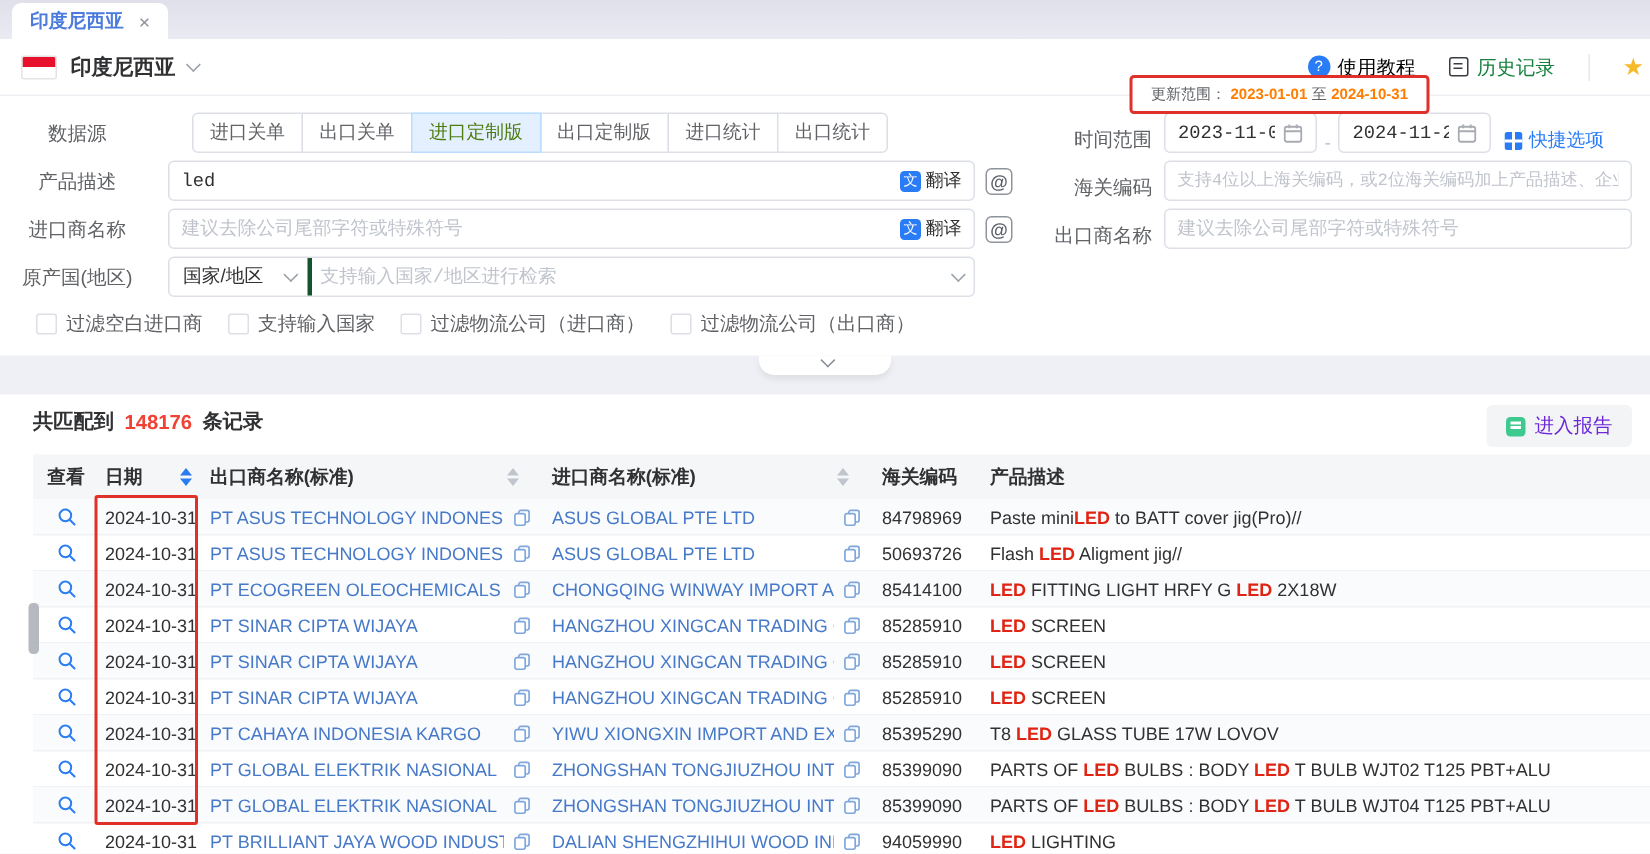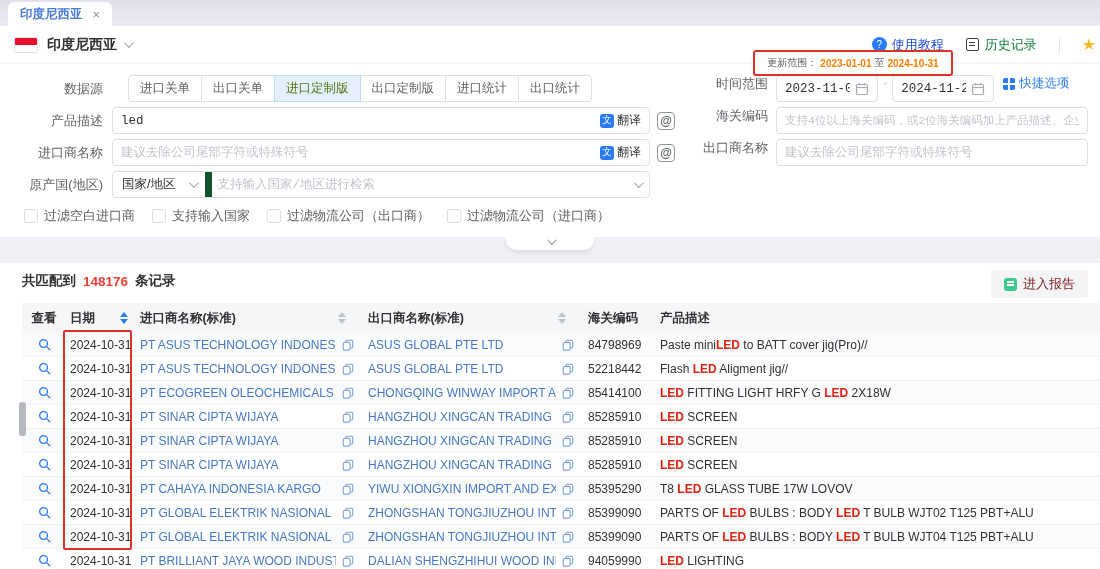--- a/index.html
+++ b/index.html
@@ -11,77 +11,77 @@
   .tab{background:#fff;height:24px;display:flex;align-items:center;gap:10px;padding:0 12px;border-radius:6px 6px 0 0;color:#4a7bdd;font-size:12.5px;font-weight:bold;cursor:pointer}
   .tab .close{color:#8a8f99;font-weight:normal;font-size:13px;cursor:pointer}
   .tab .close::before{content:"×"}
 
   
   .topbar{height:38px;background:#fff;display:flex;align-items:center;padding:0 14px;border-bottom:1px solid #eef0f3}
   .flag{width:24px;height:16px;border-radius:2px;border:1px solid #e4e4e4;background:linear-gradient(to bottom,#e8112d 0 50%,#ffffff 50% 100%);flex:none}
   .country{font-size:14px;font-weight:bold;margin:0 7px 0 9px}
   .chev{display:inline-block;width:7px;height:7px;border-right:1.5px solid #9aa0a8;border-bottom:1.5px solid #9aa0a8;transform:rotate(45deg) translateY(-2px)}
   .topbar-right{margin-left:auto;display:flex;align-items:center;gap:22px}
-  .tut{display:flex;align-items:center;gap:5px;color:#1d4ed8;cursor:pointer;font-size:13px}
+  .tut{display:flex;align-items:center;gap:5px;color:#000000;cursor:pointer;font-size:13px}
   .q-icon{width:15px;height:15px;border-radius:50%;background:#2a7cf6;color:#fff;font-size:10px;display:flex;align-items:center;justify-content:center}
   .q-icon::before{content:"?"}
   .hist{display:flex;align-items:center;gap:6px;color:#15803d;cursor:pointer;font-size:13px}
   .hist-icon{width:13px;height:13px;border:1.5px solid #3a3d42;border-radius:2px;position:relative}
   .hist-icon::before{content:"";position:absolute;left:2px;top:2.5px;width:6px;height:1.5px;background:#3a3d42;box-shadow:0 3px 0 #3a3d42}
   .vline{width:1px;height:18px;background:#e7e8ed}
   .star{color:#f7ba2a;font-size:16px;margin-right:-10px;cursor:pointer}
   .star::before{content:"★"}
 
   
   .update-annotation{position:absolute;left:753px;top:50px;width:200px;height:26px;border:2px solid #e0302a;border-radius:3px;background:#fff;display:flex;align-items:center;justify-content:center;gap:3px;font-size:10px;white-space:nowrap;z-index:6}
   .update-annotation .lab{color:#606266}
   .update-annotation .dt{color:#ff7d00;font-weight:bold}
   .update-annotation .to{color:#606266}
 
   
   .filter-panel{background:#fff;padding:11px 0 12px 0;position:relative}
   .frow{display:flex;align-items:center;height:27px;margin-bottom:5px;position:relative;padding-left:0}
-  .flabel{width:112px;text-align:right;padding-right:9px;color:#606266;font-size:13px;flex:none}
+  .flabel{width:112px;text-align:center;padding-right:9px;color:#606266;font-size:13px;flex:none}
   .seg{display:flex}
   .seg-btn{height:27px;display:flex;align-items:center;padding:0 11px;border:1px solid #dcdfe6;margin-left:-1px;font-size:12.5px;color:#606266;background:#fff;cursor:pointer}
   .seg-btn:first-child{border-radius:4px 0 0 4px;margin-left:16px}
   .seg-btn:last-child{border-radius:0 4px 4px 0}
   .seg-btn.active{background:#e4f0ff;color:#4d7c0f;border-color:#b9dcff;z-index:1}
   .inputbox{height:27px;border:1px solid #dcdfe6;border-radius:4px;background:#fff;display:flex;align-items:center;padding:0 8px;gap:5px}
   .inputbox input{border:none;outline:none;flex:1;min-width:0;font-size:12.5px;color:#303133;font-family:Liberation Mono, monospace;background:transparent}
   .inputbox input::placeholder{color:#c0c4cc}
   .w-main{width:538px}
   .trans{display:flex;align-items:center;gap:3px;flex:none;cursor:pointer}
   .trans-icon{width:14px;height:14px;border-radius:3px;background:#2a7cf6;color:#fff;font-size:9.5px;display:flex;align-items:center;justify-content:center}
   .trans-icon::before{content:"文"}
   .trans-label{font-size:12px;color:#303133}
   .at-icon{width:18px;height:18px;border-radius:4px;border:1.5px solid #8f949c;color:#5f646c;display:flex;align-items:center;justify-content:center;font-size:12px;font-weight:bold;margin-left:7px;cursor:pointer}
   .at-icon::before{content:"@"}
-  .rgroup{position:absolute;left:664px;top:0;height:27px;display:flex;align-items:flex-start}
+  .rgroup{position:absolute;left:664px;top:0;height:27px;display:flex;align-items:flex-end}
   .rlabel{width:112px;text-align:right;padding-right:8px;color:#606266;font-size:13px;flex:none}
   .datebox{width:102px;flex:none}
   .dash{color:#c0c4cc;margin:0 5px}
   .quick{display:flex;align-items:center;gap:4px;color:#2a7cf6;font-size:12.5px;margin-left:9px;cursor:pointer;white-space:nowrap}
   .grid-icon{width:12px;height:12px;border-radius:2px;flex:none;background:
      linear-gradient(#fff,#fff) center/2px 100% no-repeat,
      linear-gradient(#fff,#fff) center/100% 2px no-repeat,#2a7cf6}
   .w-right{width:312px}
-  .origin-select{display:flex;align-items:center;gap:14px;padding:0 9px;height:100%;border-right:7px solid #14532d;color:#303133;font-size:12.5px;flex:none;cursor:pointer;margin-left:-8px}
+  .origin-select{display:flex;align-items:center;gap:14px;padding:0 9px;height:100%;border-right:3px solid #14532d;color:#303133;font-size:12.5px;flex:none;cursor:pointer;margin-left:-8px}
   .cbrow{display:flex;align-items:flex-end;gap:17px;margin:9px 0 0 24px;height:18px}
   .cb{display:flex;align-items:center;gap:6px;cursor:pointer}
   .cbox{width:14px;height:14px;border:1px solid #dcdfe6;border-radius:2px;background:#fff;flex:none}
   .cbl{font-size:13px;color:#606266}
   .collapse-handle{position:absolute;left:50%;bottom:-13px;transform:translateX(-50%);width:88px;height:13px;background:#fff;border-radius:0 0 10px 10px;display:flex;align-items:center;justify-content:center;box-shadow:0 3px 4px rgba(0,0,0,.07);cursor:pointer;z-index:3}
   .collapse-handle .chev{border-color:#8a8f99;margin-top:-4px}
 
   
   .results-panel{background:#fff;margin-top:26px;position:relative;height:400px}
   .count-line{display:flex;align-items:center;padding:9px 0 9px 22px;font-size:13.5px;font-weight:bold;color:#303133}
   .count-line .num{color:#f04134;margin:0 7px}
-  .report-btn{position:absolute;right:12px;top:7px;height:28px;background:#f3f4f6;border-radius:4px;display:flex;align-items:center;gap:6px;padding:0 13px;font-size:13px;color:#7f1d1d;cursor:pointer}
+  .report-btn{position:absolute;right:12px;top:7px;height:28px;background:#f3f4f6;border-radius:4px;display:flex;align-items:center;gap:6px;padding:0 13px;font-size:13px;color:#6d28d9;cursor:pointer}
   .report-icon{width:13px;height:13px;border-radius:3px;background:#3ec98e;position:relative;flex:none}
   .report-icon::before{content:"";position:absolute;left:3px;top:3.5px;width:7px;height:1.6px;background:#fff;box-shadow:0 3px 0 #fff}
 
   .table{margin:4px 0 0 22px}
   .thead,.trow{display:grid;grid-template-columns:44px 70px 228px 220px 72px 1fr;align-items:center}
   .thead{height:30px;background:#f5f6f8;font-weight:bold;font-size:12.5px;color:#303133}
   .th{display:flex;align-items:center;height:100%;padding-left:4px}
   .th.c-view{justify-content:center;padding-left:0}
   .sort{display:inline-flex;flex-direction:column;gap:2px;margin-left:auto;margin-right:8px;cursor:pointer}
   .sort i{width:0;height:0;border-left:4px solid transparent;border-right:4px solid transparent}
@@ -231,25 +231,25 @@
       <label class="cb">
         <span class="cbox"></span>
         <span class="cbl">过滤空白进口商</span>
       </label>
       <label class="cb">
         <span class="cbox"></span>
         <span class="cbl">支持输入国家</span>
       </label>
       <label class="cb">
         <span class="cbox"></span>
-        <span class="cbl">过滤物流公司（出口商）</span>
+        <span class="cbl">过滤物流公司（进口商）</span>
       </label>
       <label class="cb">
         <span class="cbox"></span>
-        <span class="cbl">过滤物流公司（进口商）</span>
+        <span class="cbl">过滤物流公司（出口商）</span>
       </label>
     </div>
 
   <div class="collapse-handle">
     <span class="chev"></span>
   </div>
 </div>
 
 <div class="results-panel">
   <div class="count-line">
@@ -267,34 +267,34 @@
         <div class="th c-view">
           <span>查看</span>
         </div>
         <div class="th c-date">
           <span>日期</span>
           <span class="sort active">
             <i class="up"></i>
             <i class="down"></i>
           </span>
         </div>
+        <div class="th c-exp">
+          <span>出口商名称(标准)</span>
+          <span class="sort">
+            <i class="up"></i>
+            <i class="down"></i>
+          </span>
+        </div>
         <div class="th c-imp">
           <span>进口商名称(标准)</span>
           <span class="sort">
             <i class="up"></i>
             <i class="down"></i>
           </span>
         </div>
-        <div class="th c-exp">
-          <span>出口商名称(标准)</span>
-          <span class="sort">
-            <i class="up"></i>
-            <i class="down"></i>
-          </span>
-        </div>
         <div class="th c-hs">
           <span>海关编码</span>
         </div>
         <div class="th c-desc">
           <span>产品描述</span>
         </div>
       </div>
     <div>
         <div class="trow alt">
           <div class="td c-view">
@@ -348,21 +348,21 @@
           </div>
           <div class="td c-exp">
             <span class="lnk">ASUS GLOBAL PTE LTD</span>
             <span class="copy">
               <svg width="12" height="12" viewBox="0 0 14 14">
                 <rect x="4.5" y="1.5" width="8" height="9" rx="1.5" fill="#fff" stroke="#7ea6dd" stroke-width="1.3"></rect>
                 <rect x="1.5" y="4" width="8" height="9" rx="1.5" fill="#fff" stroke="#7ea6dd" stroke-width="1.3"></rect>
               </svg>
             </span>
           </div>
-          <div class="td c-hs">52218442</div>
+          <div class="td c-hs">50693726</div>
           <div class="td c-desc">Flash <span class="hl">LED</span> Aligment jig//</div>
         </div>
         <div class="trow alt">
           <div class="td c-view">
             <span class="viewbtn">
               <svg width="13" height="13" viewBox="0 0 14 14">
                 <circle cx="6" cy="6" r="4.2" fill="none" stroke="#2a7cf0" stroke-width="1.4"></circle>
                 <line x1="9.3" y1="9.3" x2="12.6" y2="12.6" stroke="#2a7cf0" stroke-width="1.4" stroke-linecap="round"></line>
               </svg>
             </span>

